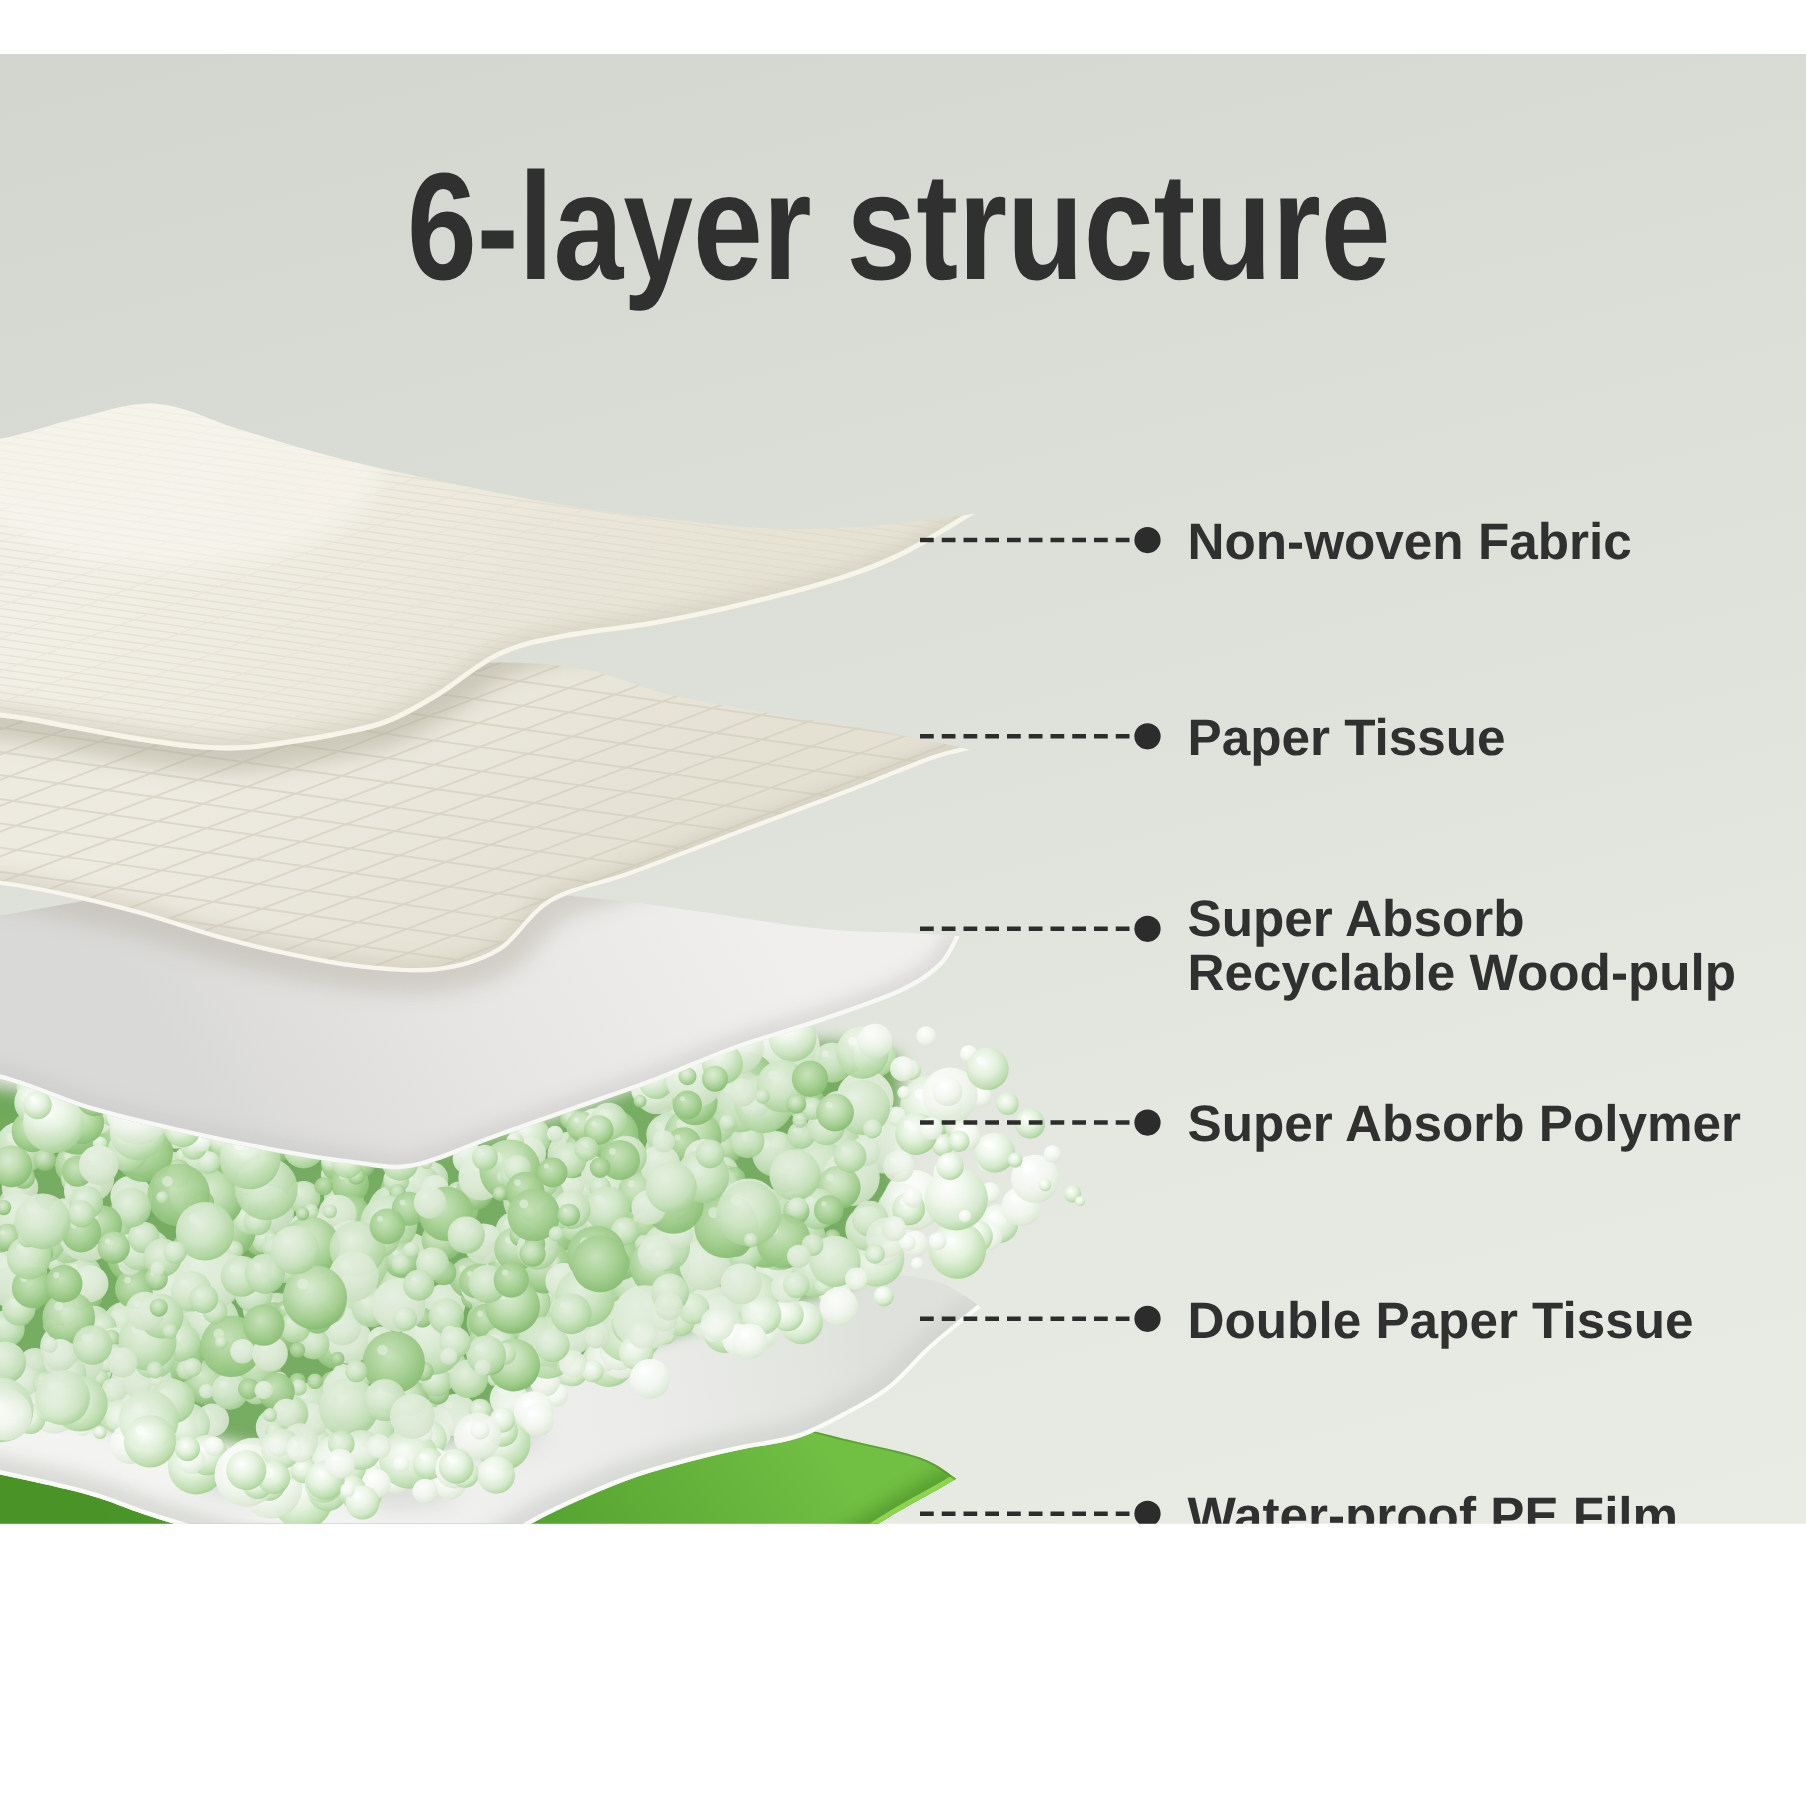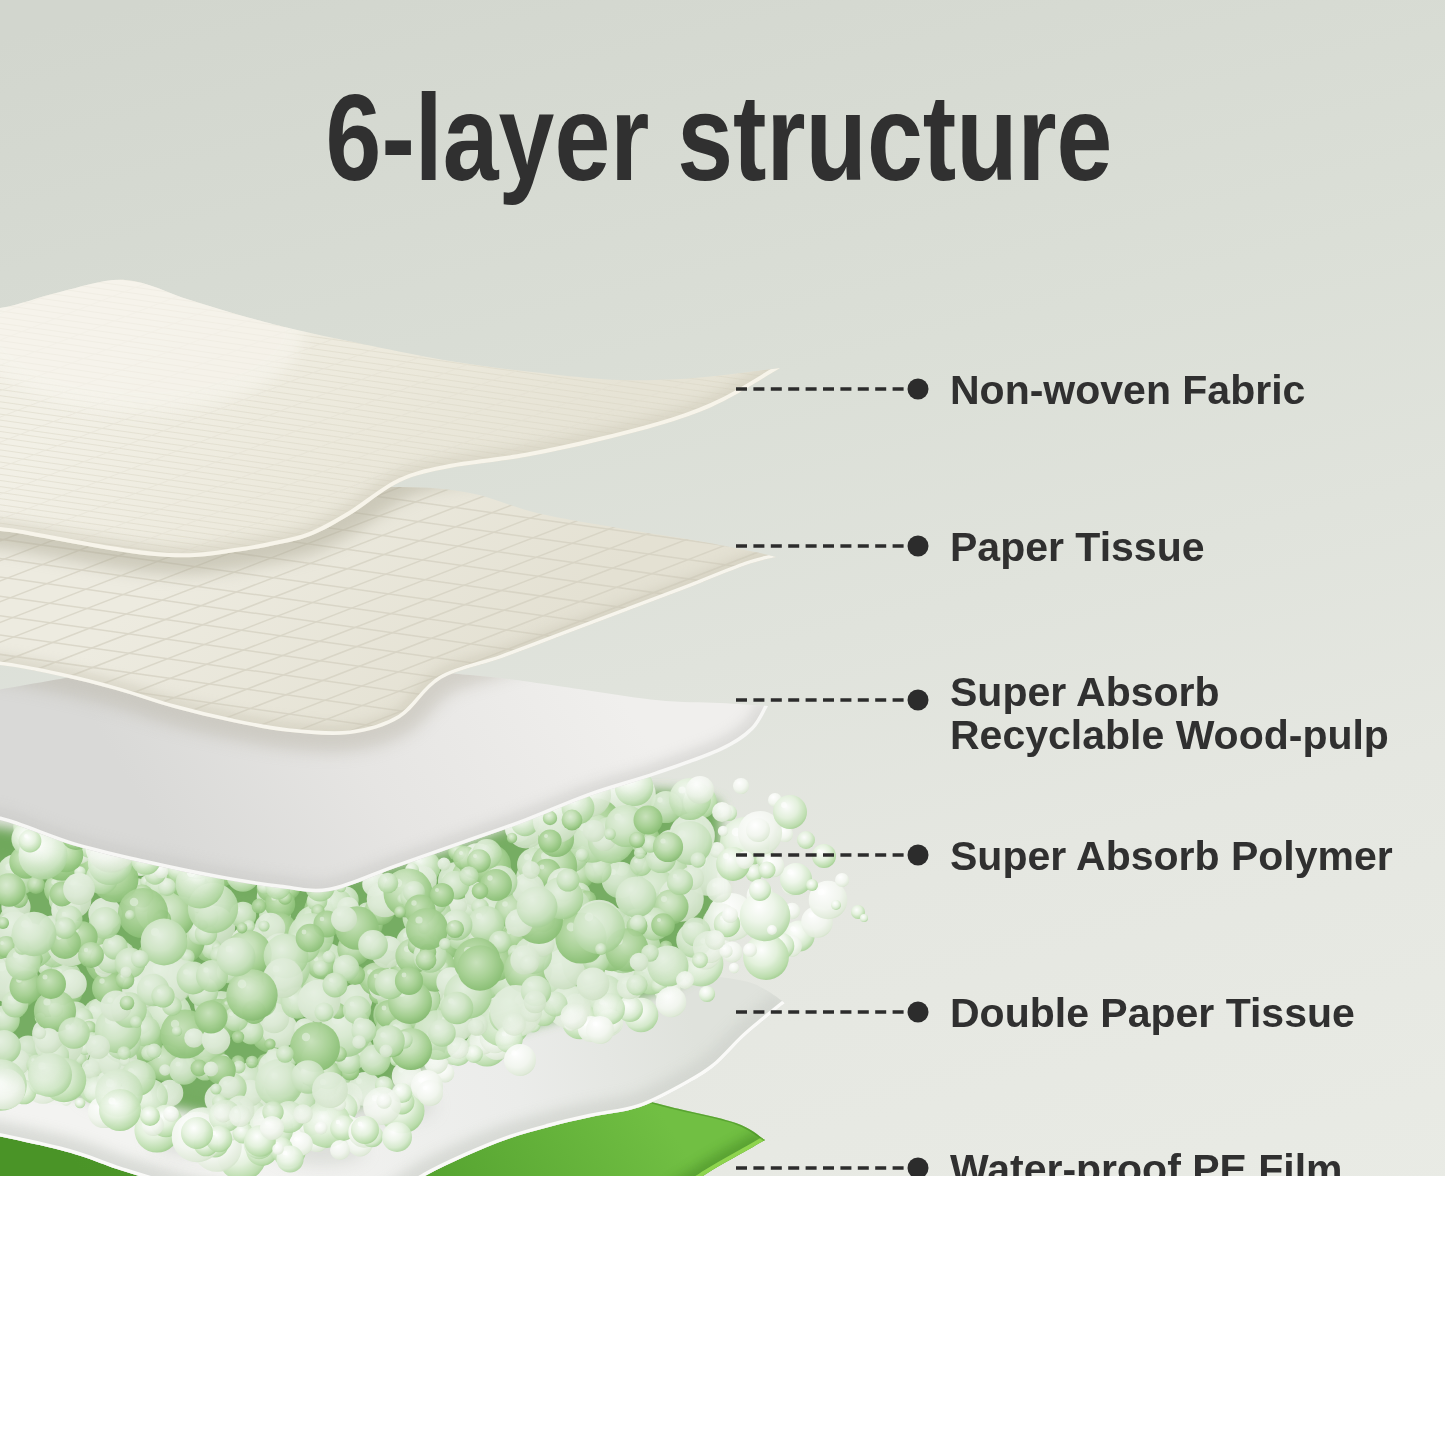--- a/index.html
+++ b/index.html
@@ -1,15 +1,15 @@
 <!DOCTYPE html>
 <html><head><meta charset="utf-8">
 <style>
 html,body{margin:0;padding:0;}
-.page{width:1445px;height:1176px;position:relative;overflow:hidden;font-family:"Liberation Sans",sans-serif;}
+.page{width:1445px;height:1176px;position:relative;overflow:hidden;font-family:"Liberation Sans",sans-serif;margin-top:43px;}
 </style></head>
 <body>
 <div class="page">
 <svg width="1445" height="1445" viewBox="0 0 1445 1445" xmlns="http://www.w3.org/2000/svg">
 <defs>
 <linearGradient id="bgg" x1="0.1" y1="0" x2="0.35" y2="1">
 <stop offset="0" stop-color="#d2d6ce"></stop>
           <stop offset="0.35" stop-color="#dbdfd7"></stop>
 <stop offset="0.7" stop-color="#e5e7e1"></stop>
           <stop offset="1" stop-color="#e9ebe5"></stop>

